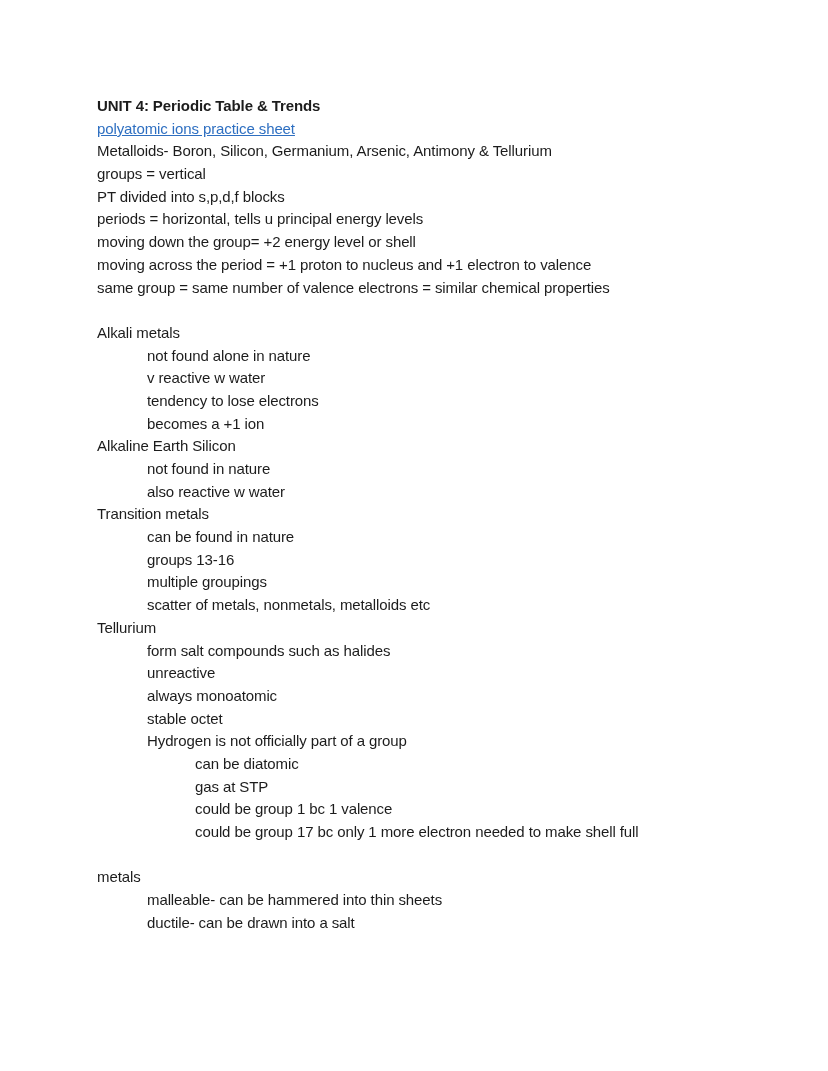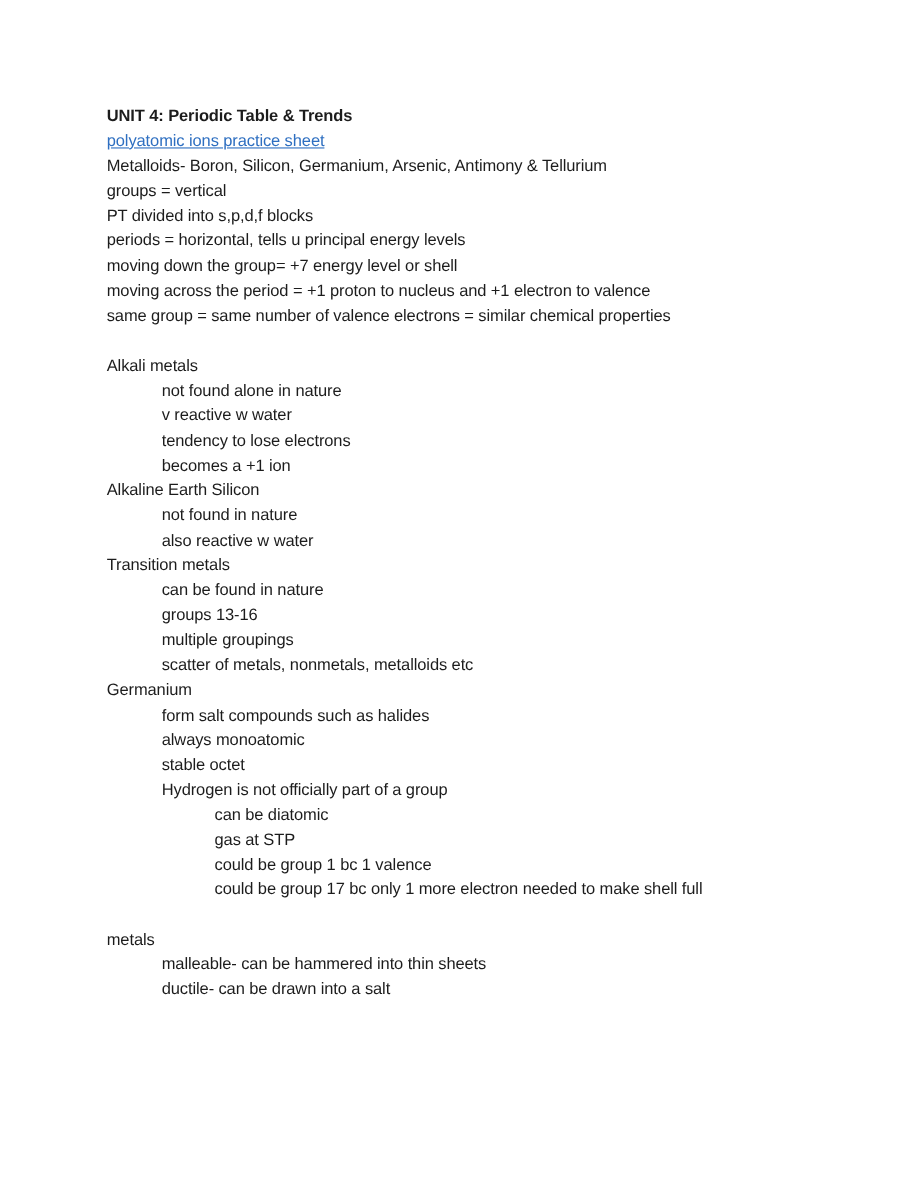--- a/index.html
+++ b/index.html
@@ -48,39 +48,40 @@
 <body>
 
 <div class="page">
   <div class="doc-body" id="doc-lines">
       <div class="line indent-0 bold">UNIT 4: Periodic Table &amp; Trends</div>
       <a class="line indent-0 link" href="#" style="display: block;">polyatomic ions practice sheet</a>
       <div class="line indent-0 normal">Metalloids- Boron, Silicon, Germanium, Arsenic, Antimony &amp; Tellurium</div>
       <div class="line indent-0 normal">groups = vertical</div>
       <div class="line indent-0 normal">PT divided into s,p,d,f blocks</div>
       <div class="line indent-0 normal">periods = horizontal, tells u principal energy levels</div>
-      <div class="line indent-0 normal">moving down the group= +7 energy level or shell</div>
+      <div class="line indent-0 normal">moving down the group= +2 energy level or shell</div>
       <div class="line indent-0 normal">moving across the period = +1 proton to nucleus and +1 electron to valence</div>
       <div class="line indent-0 normal">same group = same number of valence electrons = similar chemical properties</div>
       <div class="line indent-0 blank">&nbsp;</div>
       <div class="line indent-0 normal">Alkali metals</div>
       <div class="line indent-1 normal">not found alone in nature</div>
       <div class="line indent-1 normal">v reactive w water</div>
       <div class="line indent-1 normal">tendency to lose electrons</div>
       <div class="line indent-1 normal">becomes a +1 ion</div>
       <div class="line indent-0 normal">Alkaline Earth Silicon</div>
       <div class="line indent-1 normal">not found in nature</div>
       <div class="line indent-1 normal">also reactive w water</div>
       <div class="line indent-0 normal">Transition metals</div>
       <div class="line indent-1 normal">can be found in nature</div>
       <div class="line indent-1 normal">groups 13-16</div>
       <div class="line indent-1 normal">multiple groupings</div>
       <div class="line indent-1 normal">scatter of metals, nonmetals, metalloids etc</div>
-      <div class="line indent-0 normal">Germanium</div>
+      <div class="line indent-0 normal">Tellurium</div>
       <div class="line indent-1 normal">form salt compounds such as halides</div>
+      <div class="line indent-1 normal">unreactive</div>
       <div class="line indent-1 normal">always monoatomic</div>
       <div class="line indent-1 normal">stable octet</div>
       <div class="line indent-1 normal">Hydrogen is not officially part of a group</div>
       <div class="line indent-2 normal">can be diatomic</div>
       <div class="line indent-2 normal">gas at STP</div>
       <div class="line indent-2 normal">could be group 1 bc 1 valence</div>
       <div class="line indent-2 normal">could be group 17 bc only 1 more electron needed to make shell full</div>
       <div class="line indent-0 blank">&nbsp;</div>
       <div class="line indent-0 normal">metals</div>
       <div class="line indent-1 normal">malleable- can be hammered into thin sheets</div>

